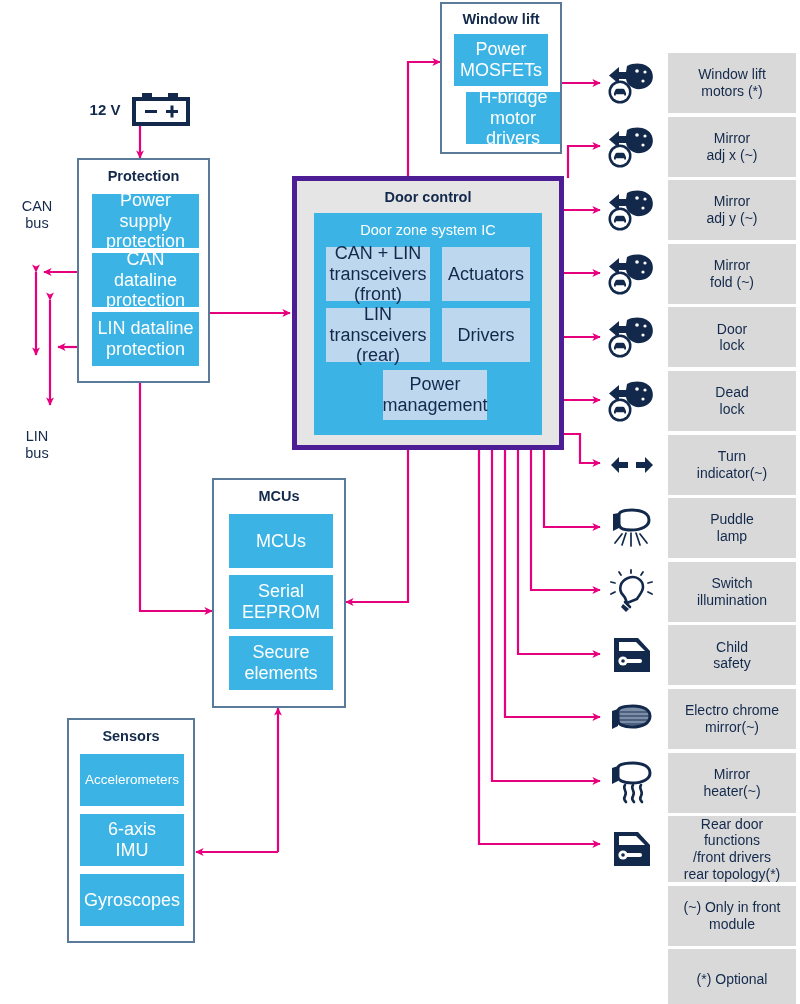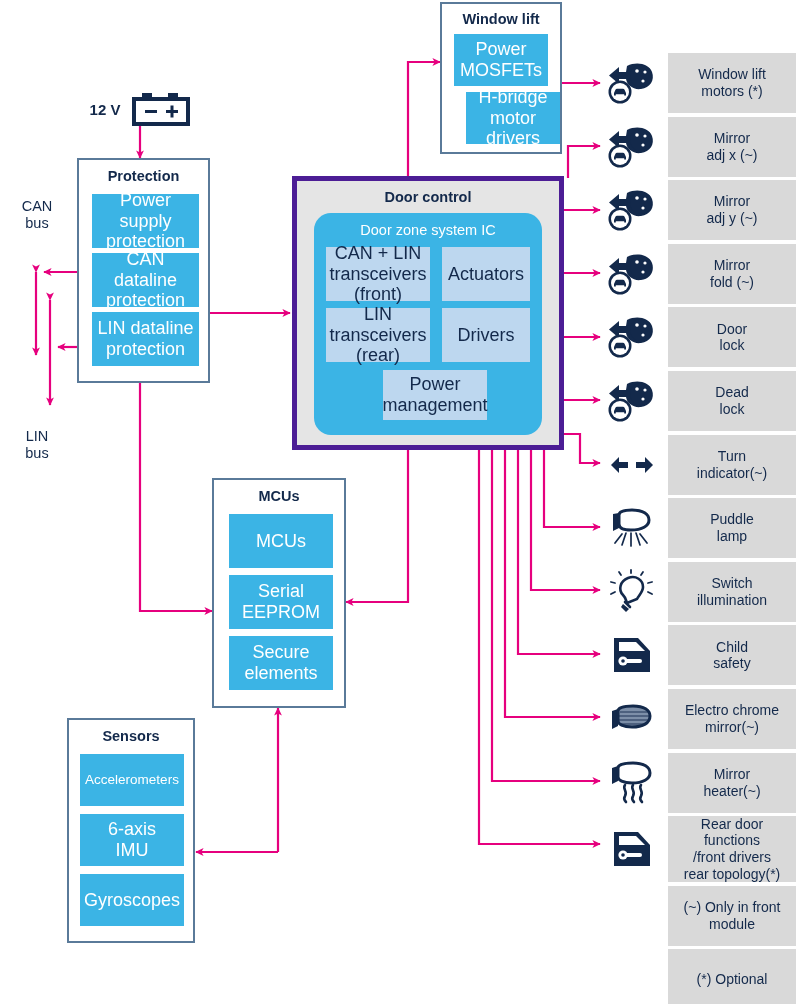--- a/index.html
+++ b/index.html
@@ -19,21 +19,21 @@
 
   
   .chip{position:absolute;box-sizing:border-box;background:#3bb4e5;
         color:#ffffff;display:flex;align-items:center;justify-content:center;
         text-align:center;font-size:18px;line-height:1.15;padding:2px 3px;}
   .chip.lite{background:#bdd7ef;color:#13294b;}
 
   
   .hl{position:absolute;box-sizing:border-box;background:#e5e5e5;
       border:5px solid #4c1d95;}
-  .ic{position:absolute;box-sizing:border-box;background:#3bb4e5;border-radius:17px;}
+  .ic{position:absolute;box-sizing:border-box;background:#3bb4e5;}
   .ic-title{position:absolute;left:0;right:0;text-align:center;
       color:#ffffff;font-size:14.5px;}
 
   
   .rlabel{position:absolute;box-sizing:border-box;background:#d9d9d9;
       color:#13294b;display:flex;align-items:center;justify-content:center;
       text-align:center;font-size:14px;line-height:1.2;padding:2px 4px;}
 
   
   .ftext{position:absolute;font-size:14.5px;line-height:1.2;color:#13294b;

